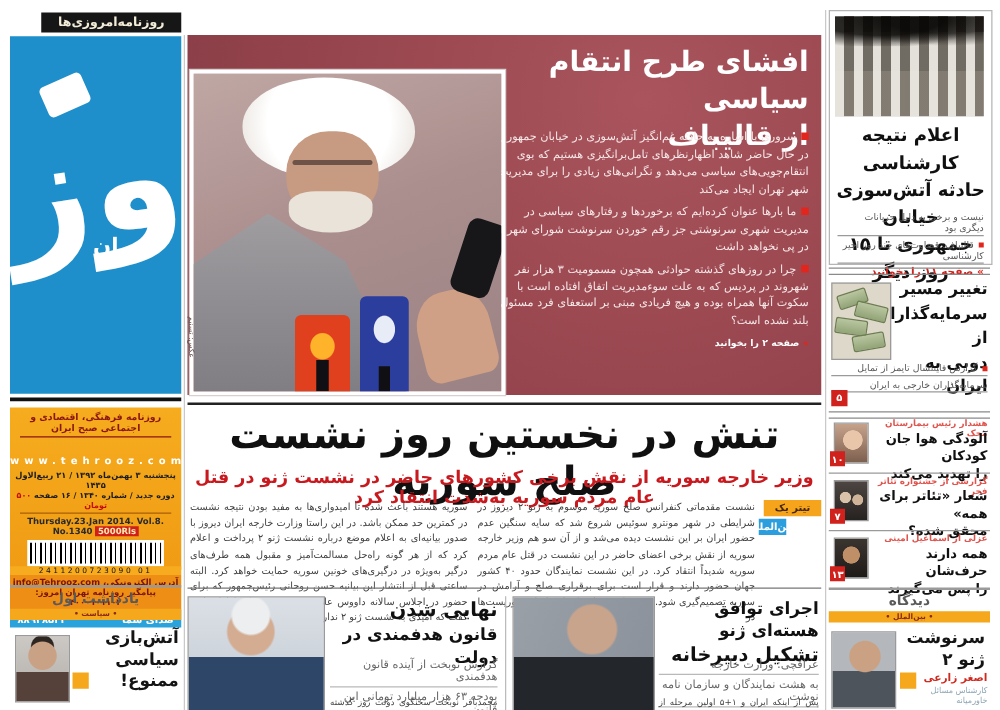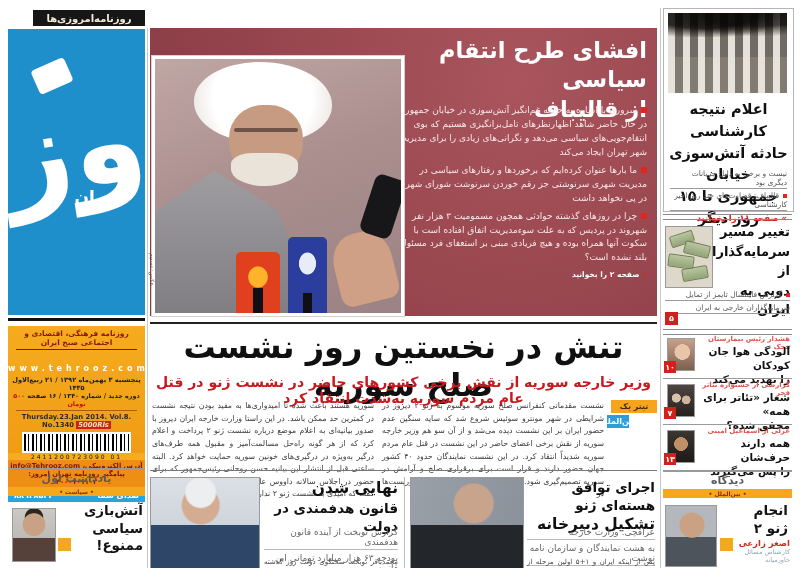--- a/index.html
+++ b/index.html
@@ -23,21 +23,21 @@
   .infobox{background:linear-gradient(#f6ac1e,#f09c14);font-size:7px;color:#222;text-align:center;}
   .infobox .tagline{color:#8a160e;font-weight:bold;font-size:7.5px;border-bottom:1px solid #8a160e;
                     margin:3px 8px 14px;padding-bottom:2px;}
   .infobox .brand{color:#fff;font-weight:800;font-size:11px;letter-spacing:.5px;}
   .infobox .site{color:#fff;font-size:8px;letter-spacing:4px;font-weight:bold;margin-top:1px;}
   .infobox .dline{font-size:6.6px;margin-top:3px;color:#1c1c1c;font-weight:bold;}
   .infobox .iline{font-size:6.4px;color:#1c1c1c;font-weight:bold;}
   .price-fa{color:#c40f0a;}
   .infobox .eline{border-top:1px solid #a85f08;margin:2px 8px 0;padding-top:2px;font-size:6.8px;
                   font-weight:bold;color:#2a2a2a;}
-  .price-en{background:#cf1f1a;color:#ffe9b0;padding:0 2px;font-weight:bold;font-style:italic;}
+  .price-en{background:#cf1f1a;color:#ffe9b0;padding:0 2px;font-weight:bold;}
   .barcode{background:#fff;margin:3px 14px 0;height:17px;
            background-image:repeating-linear-gradient(90deg,#000 0 2px,#fff 2px 4px,#000 4px 5px,#fff 5px 8px);
            border:2px solid #fff;}
   .bdigits{font-size:6px;letter-spacing:2px;color:#111;background:#f6ac1e;}
   .ifooter{background:#ef8e15;color:#7a160c;font-weight:bold;font-size:6.8px;padding:2px 0;}
   .voice{background:#2aa3dc;color:#fff;font-weight:bold;font-size:8px;display:flex;
          justify-content:space-between;align-items:center;padding:0 6px;height:14px;}
   
   .sec-title{font-size:11px;font-weight:bold;color:#5a5a5a;text-align:center;}
   .cat-bar{background:#f5a81b;color:#8a2a12;font-size:6px;font-weight:bold;text-align:center;
@@ -320,21 +320,21 @@
       <div>را پس می‌گیرند</div>
     </div>
     <div class="ph ph-amini thumb" style="left:4px;top:3px;width:26px;height:31px;"></div>
     <div class="abs badge fa" style="left:1px;top:26px;width:12px;height:12px;">۱۳</div>
   </div>
 
   <div class="abs hline" style="left:663px;top:470px;width:129px;height:2px;"></div>
   <div class="abs sec-title fa" style="left:663px;top:474px;width:129px;">دیدگاه</div>
   <div class="abs cat-bar fa" style="left:663px;top:489px;width:129px;height:9px;">• بین‌الملل •</div>
   <div class="abs note-headline fa" style="left:722px;top:502px;width:66px;">
-    <div>انجام</div>
+    <div>سرنوشت</div>
     <div>ژنو ۲</div>
   </div>
   <div class="abs ph ph-zarei thumb" style="left:665px;top:505px;width:50px;height:60px;"></div>
   <div class="abs author-row fa" style="left:720px;top:538px;width:70px;">
     <div>
       <div class="author-name">اصغر زارعی</div>
       <div class="author-role">کارشناس مسائل خاورمیانه</div>
     </div>
     <div class="author-sq"></div>
   </div>

